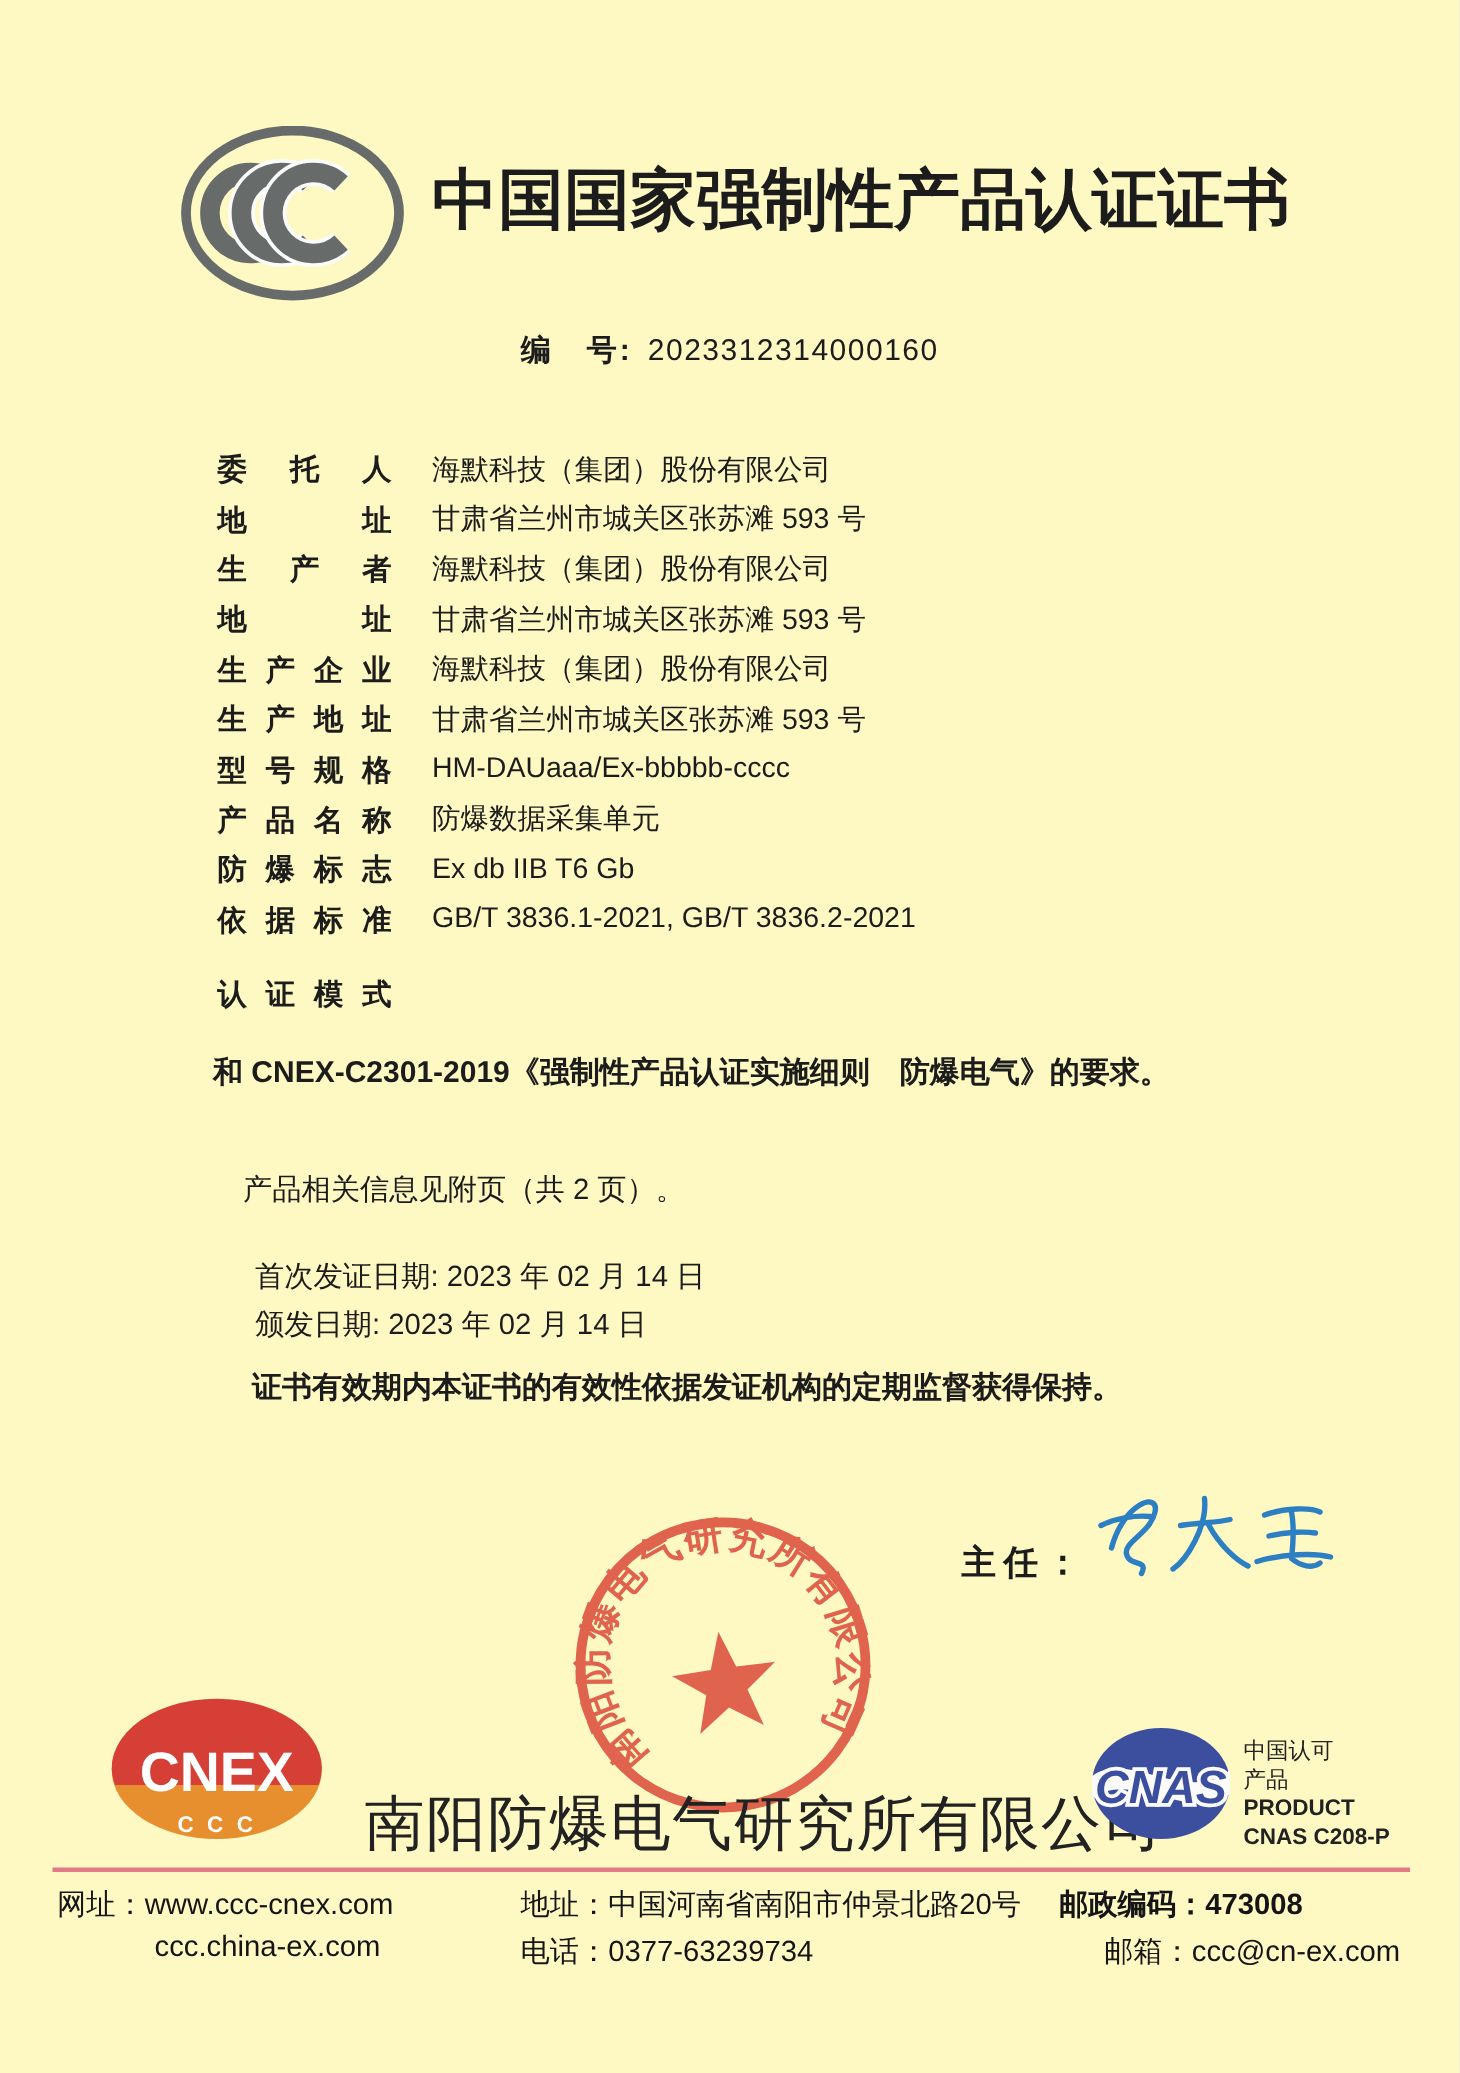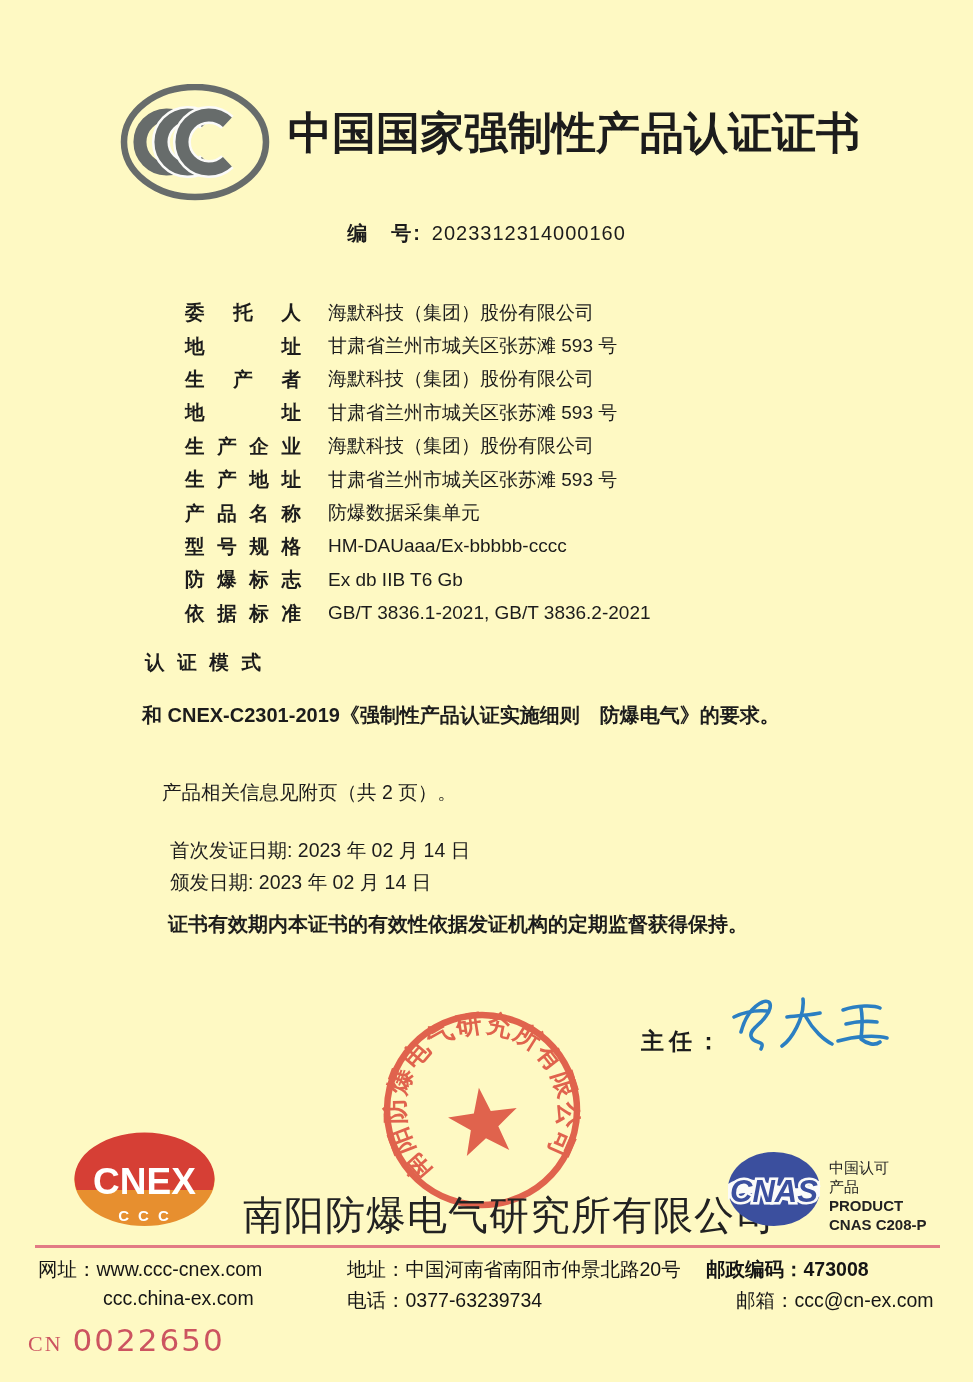--- a/index.html
+++ b/index.html
@@ -8,21 +8,21 @@
     background:#fef9c3; overflow:hidden; color:#1c1c1c;
     font-family:"Liberation Sans","DejaVu Sans",sans-serif;
   }
   
   .ccc-logo { position:absolute; left:118px; top:84px; width:156px; height:118px; }
   .cert-title { position:absolute; left:288px; top:104px; font-size:44px; font-weight:bold; letter-spacing:0; white-space:nowrap; }
   .serial-row { position:absolute; left:0; right:0; top:220px; text-align:center; font-size:20px; white-space:nowrap; }
   .serial-row .lbl { font-weight:bold; letter-spacing:2px; }
   .serial-row .val { margin-left:10px; letter-spacing:1px; }
   
-  .fields { position:absolute; left:145px; top:296px;margin-left:40px; }
+  .fields { position:absolute; left:145px; top:296px; }
   .field-row { height:33.4px; display:flex; align-items:center; }
   .f-label { width:116px; font-size:19.5px; font-weight:bold; text-align:justify; text-align-last:justify; }
   .f-value { margin-left:27px; font-size:19px; white-space:nowrap; }
   .cert-mode { position:absolute; left:145px; top:646px; }
   .cert-mode .f-value { font-weight:bold; }
   
   .compliance { position:absolute; left:142px; top:700px; width:790px; font-size:20px; font-weight:bold; line-height:30px; }
   .compliance .line1 { padding-left:26px; white-space:nowrap; }
   .compliance .line2 { white-space:nowrap; }
   .attachment { position:absolute; left:162px; top:779px; font-size:19.5px; }
@@ -94,26 +94,26 @@
     </div>
     <div class="field-row">
       <span class="f-label">生产企业</span>
       <span class="f-value">海默科技（集团）股份有限公司</span>
     </div>
     <div class="field-row">
       <span class="f-label">生产地址</span>
       <span class="f-value">甘肃省兰州市城关区张苏滩 593 号</span>
     </div>
     <div class="field-row">
+      <span class="f-label">型号规格</span>
+      <span class="f-value">HM-DAUaaa/Ex-bbbbb-cccc</span>
+    </div>
+    <div class="field-row">
       <span class="f-label">产品名称</span>
       <span class="f-value">防爆数据采集单元</span>
-    </div>
-    <div class="field-row">
-      <span class="f-label">型号规格</span>
-      <span class="f-value">HM-DAUaaa/Ex-bbbbb-cccc</span>
     </div>
     <div class="field-row">
       <span class="f-label">防爆标志</span>
       <span class="f-value">Ex db IIB T6 Gb</span>
     </div>
     <div class="field-row">
       <span class="f-label">依据标准</span>
       <span class="f-value">GB/T 3836.1-2021, GB/T 3836.2-2021</span>
     </div>
   </div>
@@ -185,17 +185,14 @@
   </div>
 
   <div class="footer-line" style="background: rgb(226, 123, 133);"></div>
   <div class="ft ft-web1">网址：www.ccc-cnex.com</div>
   <div class="ft ft-web2">ccc.china-ex.com</div>
   <div class="ft ft-addr">地址：中国河南省南阳市仲景北路20号</div>
   <div class="ft ft-tel">电话：0377-63239734</div>
   <div class="ft ft-post">邮政编码：473008</div>
   <div class="ft ft-mail">邮箱：ccc@cn-ex.com</div>
 
-  <div class="cn-serial">
-    <span class="pfx" style="color: rgb(204, 84, 96);">CN</span><span class="num" style="color: rgb(204, 84, 96);">0022650</span>
-  </div>
 
 </div>
 
 </body></html>

